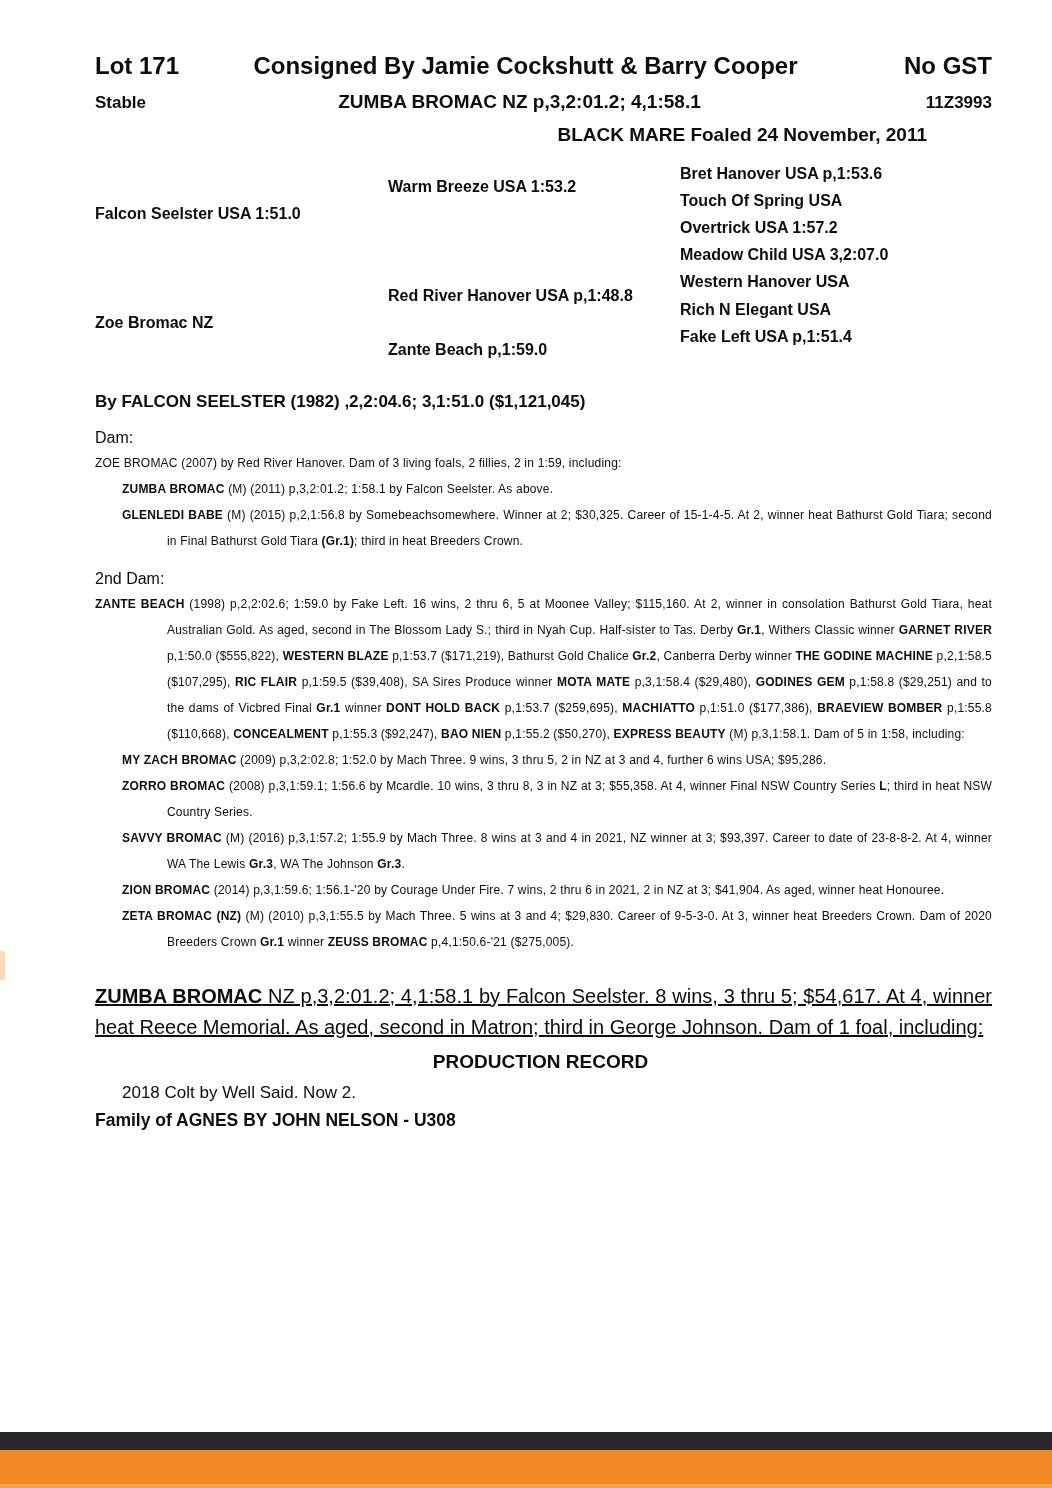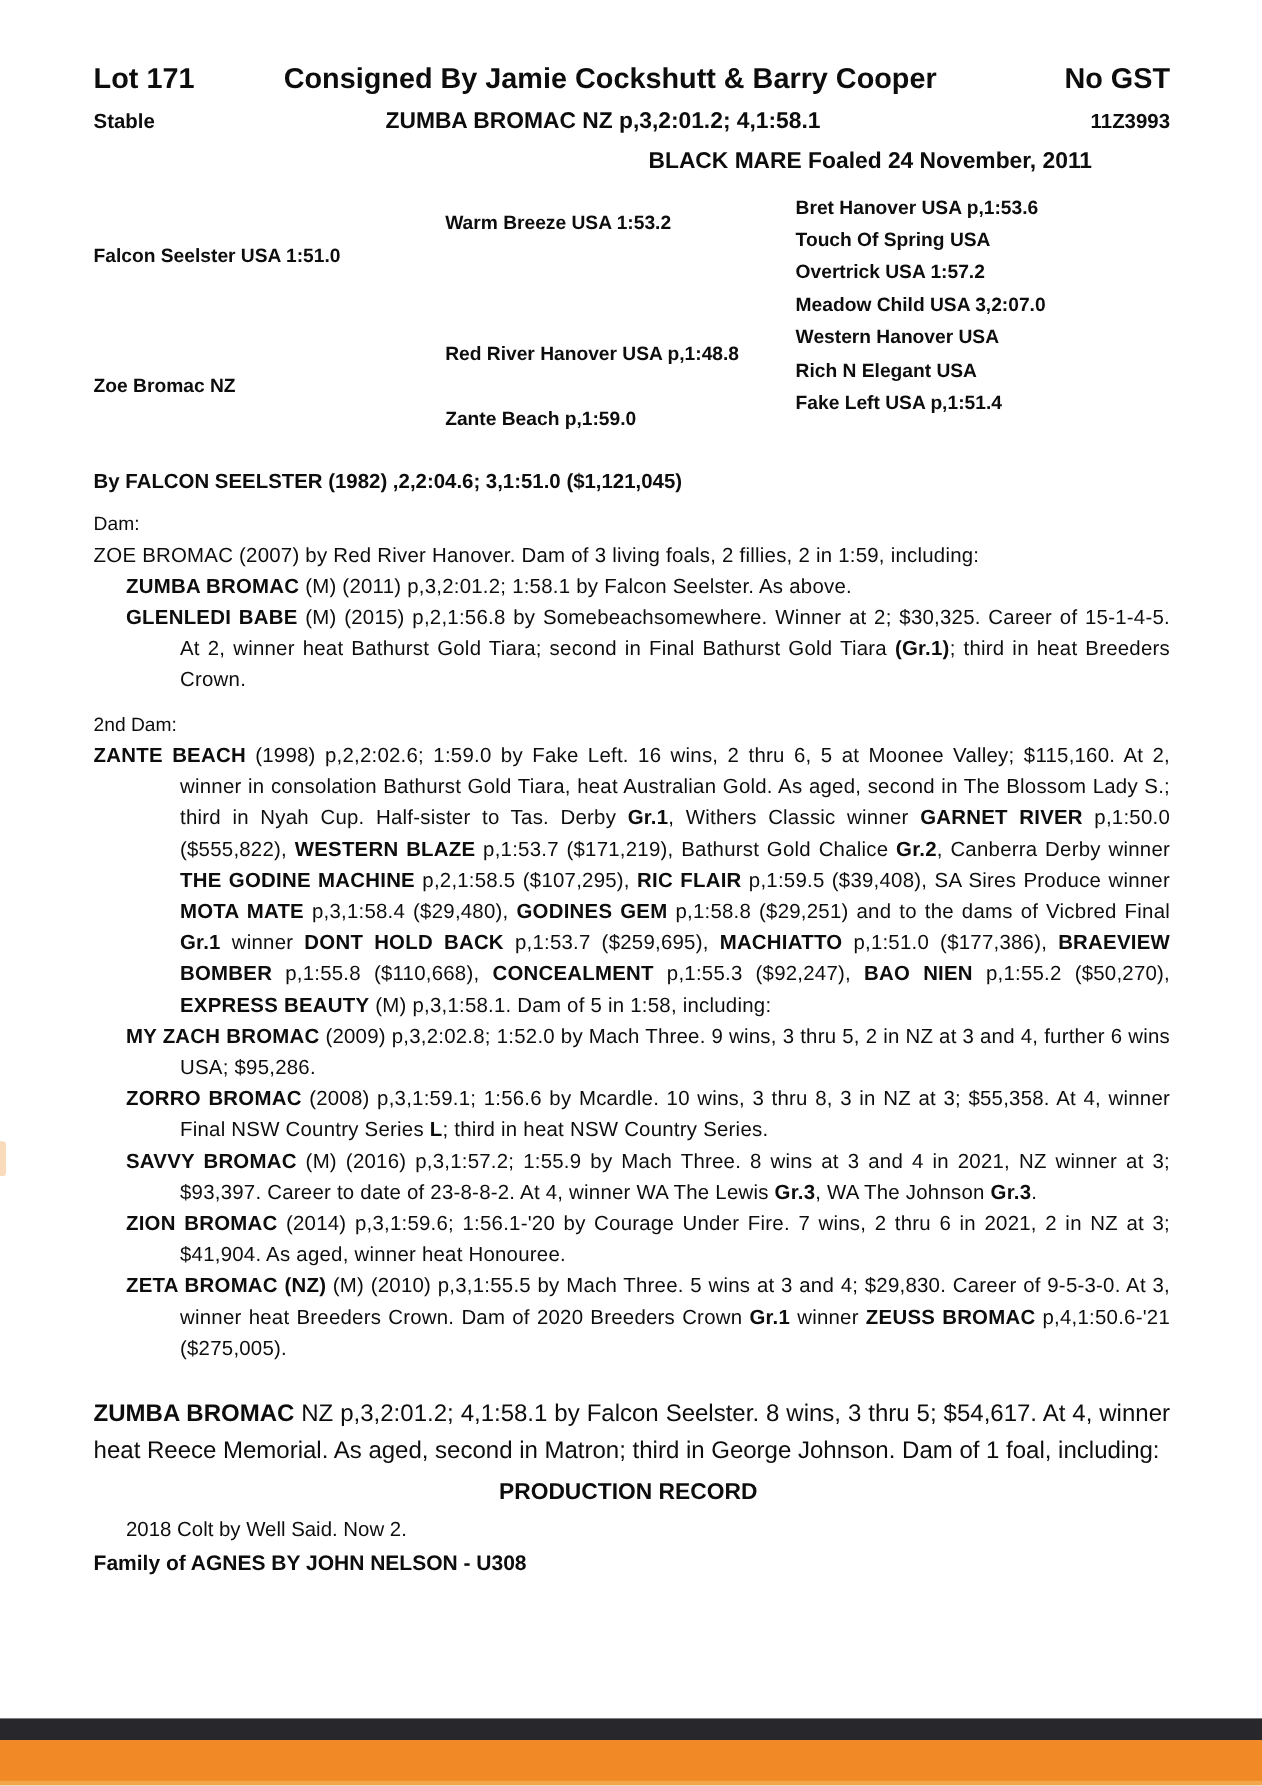--- a/index.html
+++ b/index.html
@@ -7,21 +7,21 @@
     position:relative;
     width:1052px;height:1488px;
     margin:0 auto;
     background:#ffffff;
     color:#0d0d0d;
     font-family:"Liberation Sans","DejaVu Sans",sans-serif;
     overflow:hidden;
   }
   .content{
     position:absolute;
-    left:78px;top:0;
+    left:95px;top:0;
     width:897px;
   }
   .b{font-weight:bold;}
 
   
   .row1{
     margin-top:52px;
     display:grid;grid-template-columns:1fr auto 1fr;
     align-items:baseline;
     font-weight:bold;font-size:24px;line-height:28px;
@@ -64,33 +64,34 @@
 
   .by-line{
     margin-top:13px;
     font-weight:bold;font-size:17px;line-height:22px;
   }
   .section-heading{
     margin-top:13px;
     font-weight:normal;font-size:16px;line-height:24px;
   }
   .para{
-    font-size:17px;line-height:26px;
+    font-size:12px;line-height:26px;
     text-align:justify;
     letter-spacing:0.2px;
   }
   .flush{padding-left:0;}
   .indent1{padding-left:27px;}
   .hang45{padding-left:72px;text-indent:-45px;}
   .hang72{padding-left:72px;text-indent:-72px;}
 
   .final-para{
     margin-top:26px;
     font-size:20px;line-height:31px;
     text-align:justify;
+    text-decoration:underline;
   }
   .production-heading{
     margin-top:5px;
     text-align:center;
     font-weight:bold;font-size:19px;line-height:28px;
     transform:translateX(-3px);
   }
   .production-item{
     margin-top:5px;
     padding-left:27px;

